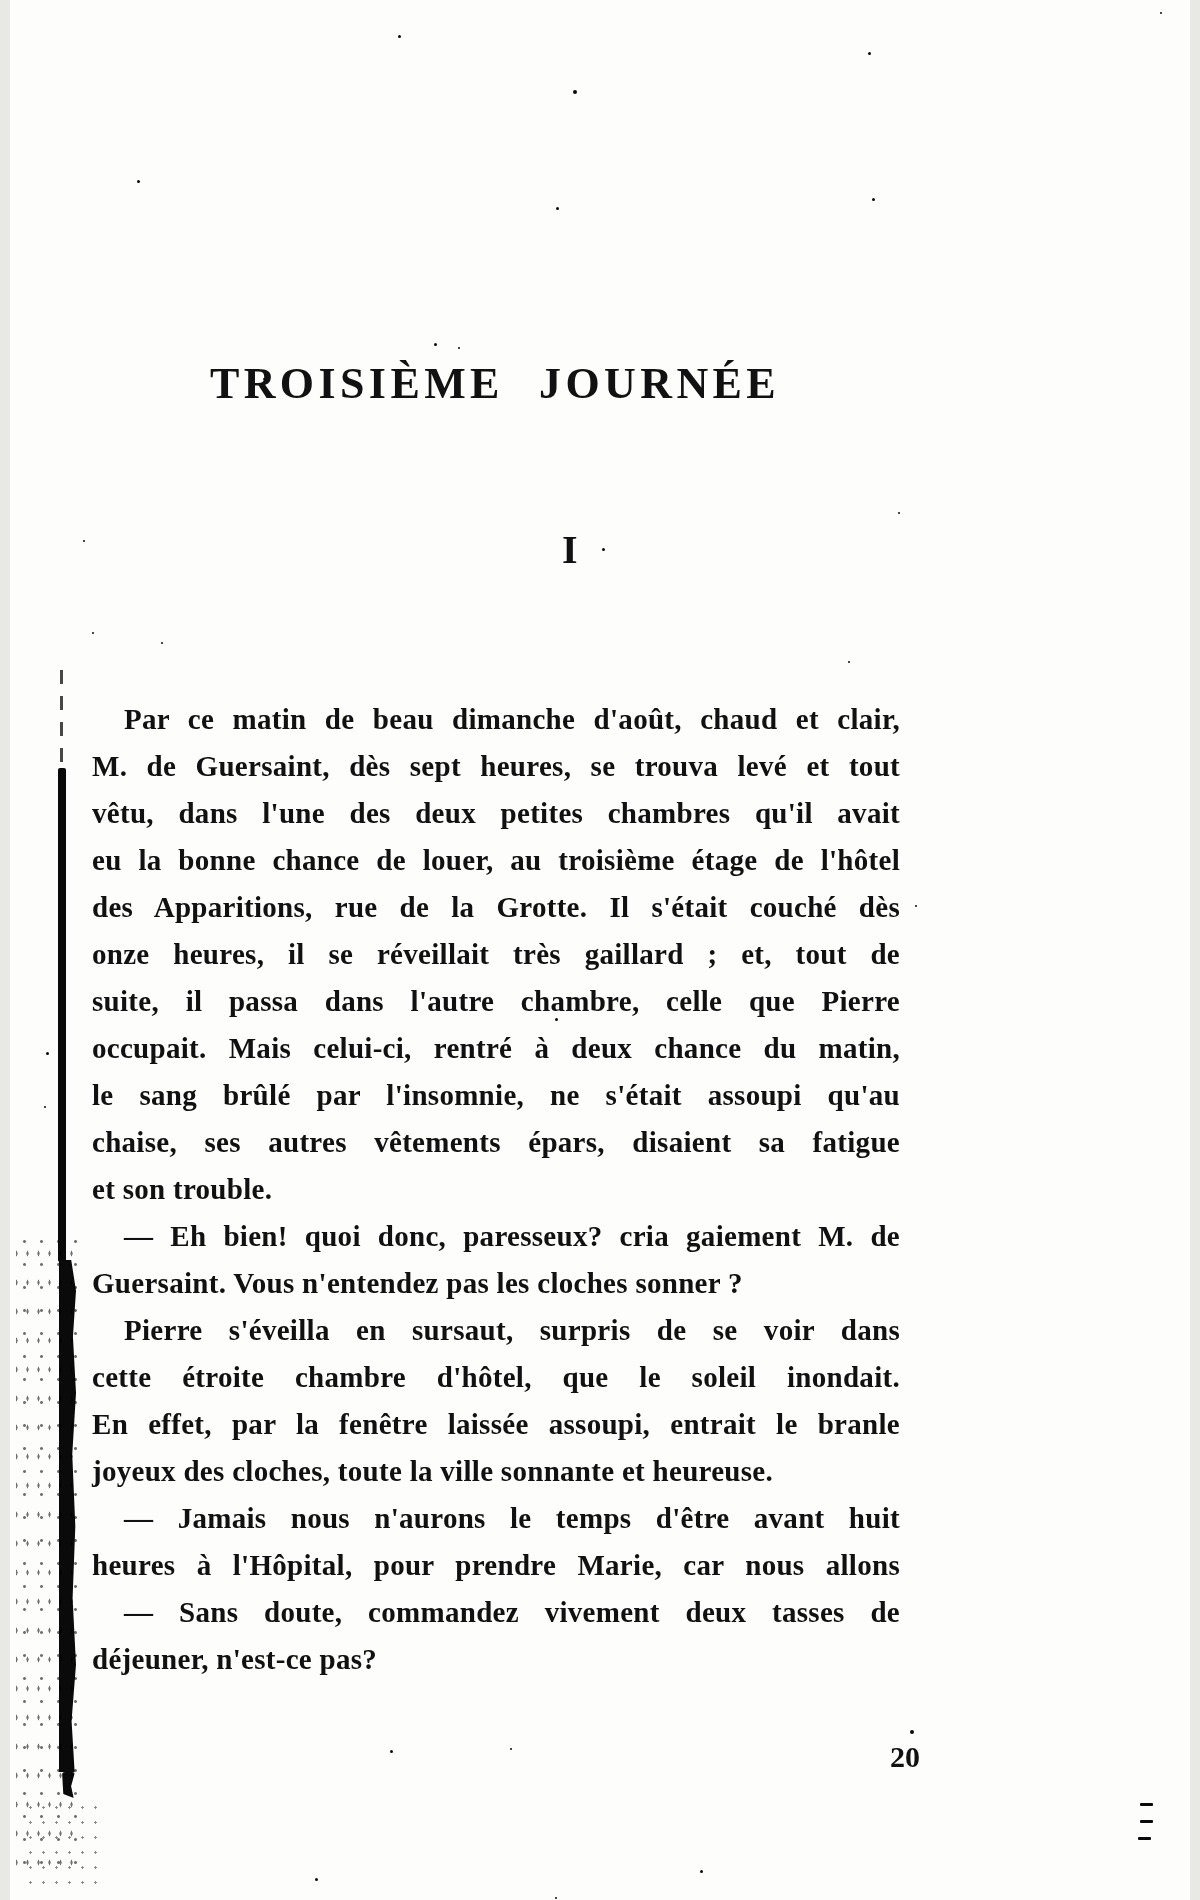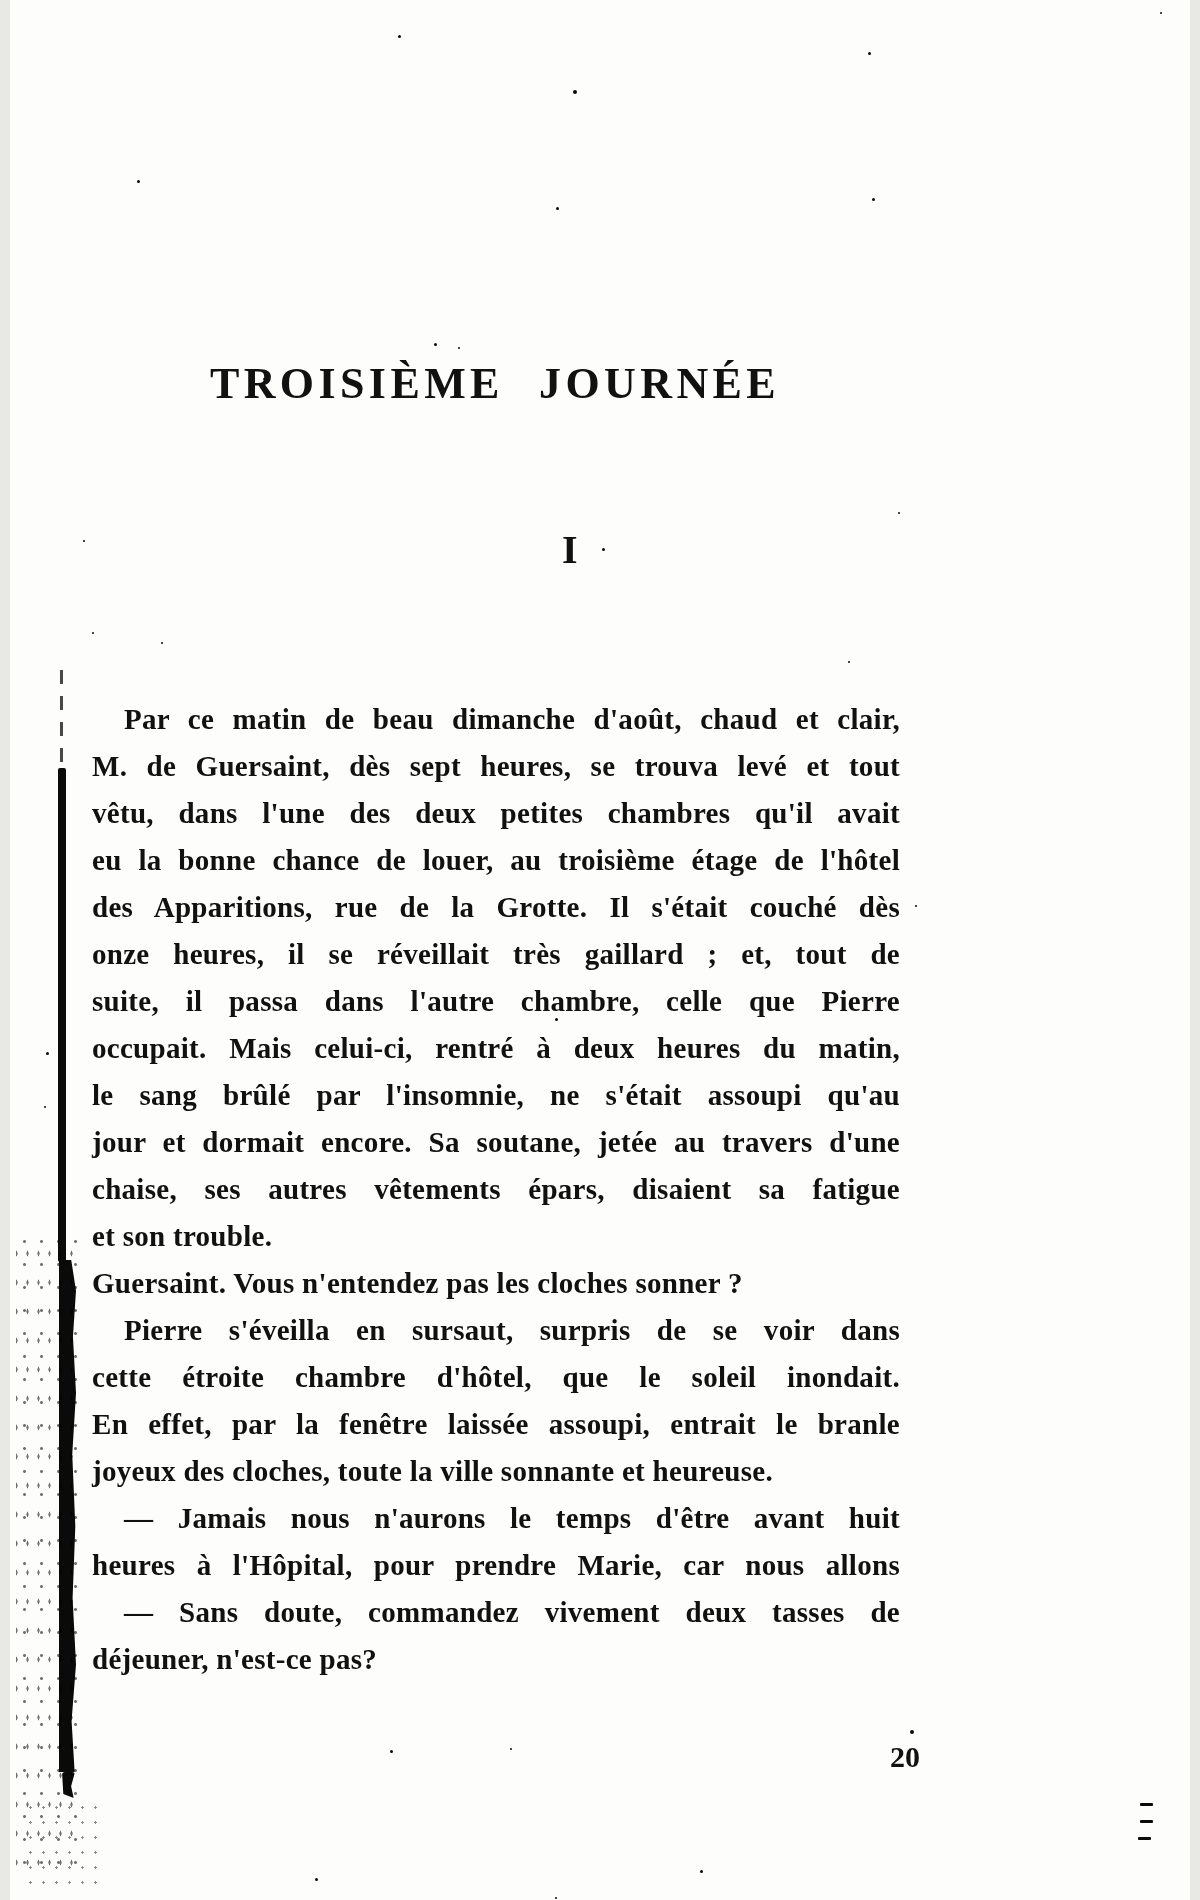--- a/index.html
+++ b/index.html
@@ -95,25 +95,25 @@
   <div class="numeral">I</div>
 
   <div class="textblock">
       <div class="line indent">Par ce matin de beau dimanche d'août, chaud et clair,</div>
       <div class="line">M. de Guersaint, dès sept heures, se trouva levé et tout</div>
       <div class="line">vêtu, dans l'une des deux petites chambres qu'il avait</div>
       <div class="line">eu la bonne chance de louer, au troisième étage de l'hôtel</div>
       <div class="line">des Apparitions, rue de la Grotte. Il s'était couché dès</div>
       <div class="line">onze heures, il se réveillait très gaillard ; et, tout de</div>
       <div class="line">suite, il passa dans l'autre chambre, celle que Pierre</div>
-      <div class="line">occupait. Mais celui-ci, rentré à deux heures du matin,</div>
+      <div class="line">occupait. Mais celui-ci, rentré à deux chance du matin,</div>
       <div class="line">le sang brûlé par l'insomnie, ne s'était assoupi qu'au</div>
-      <div class="line">jour et dormait encore. Sa soutane, jetée au travers d'une</div>
       <div class="line">chaise, ses autres vêtements épars, disaient sa fatigue</div>
       <div class="line end">et son trouble.</div>
+      <div class="line indent">— Eh bien! quoi donc, paresseux? cria gaiement M. de</div>
       <div class="line end">Guersaint. Vous n'entendez pas les cloches sonner ?</div>
       <div class="line indent">Pierre s'éveilla en sursaut, surpris de se voir dans</div>
       <div class="line">cette étroite chambre d'hôtel, que le soleil inondait.</div>
       <div class="line">En effet, par la fenêtre laissée assoupi, entrait le branle</div>
       <div class="line end">joyeux des cloches, toute la ville sonnante et heureuse.</div>
       <div class="line indent">— Jamais nous n'aurons le temps d'être avant huit</div>
       <div class="line">heures à l'Hôpital, pour prendre Marie, car nous allons</div>
       <div class="line indent">— Sans doute, commandez vivement deux tasses de</div>
       <div class="line end">déjeuner, n'est-ce pas?</div>
     </div>

